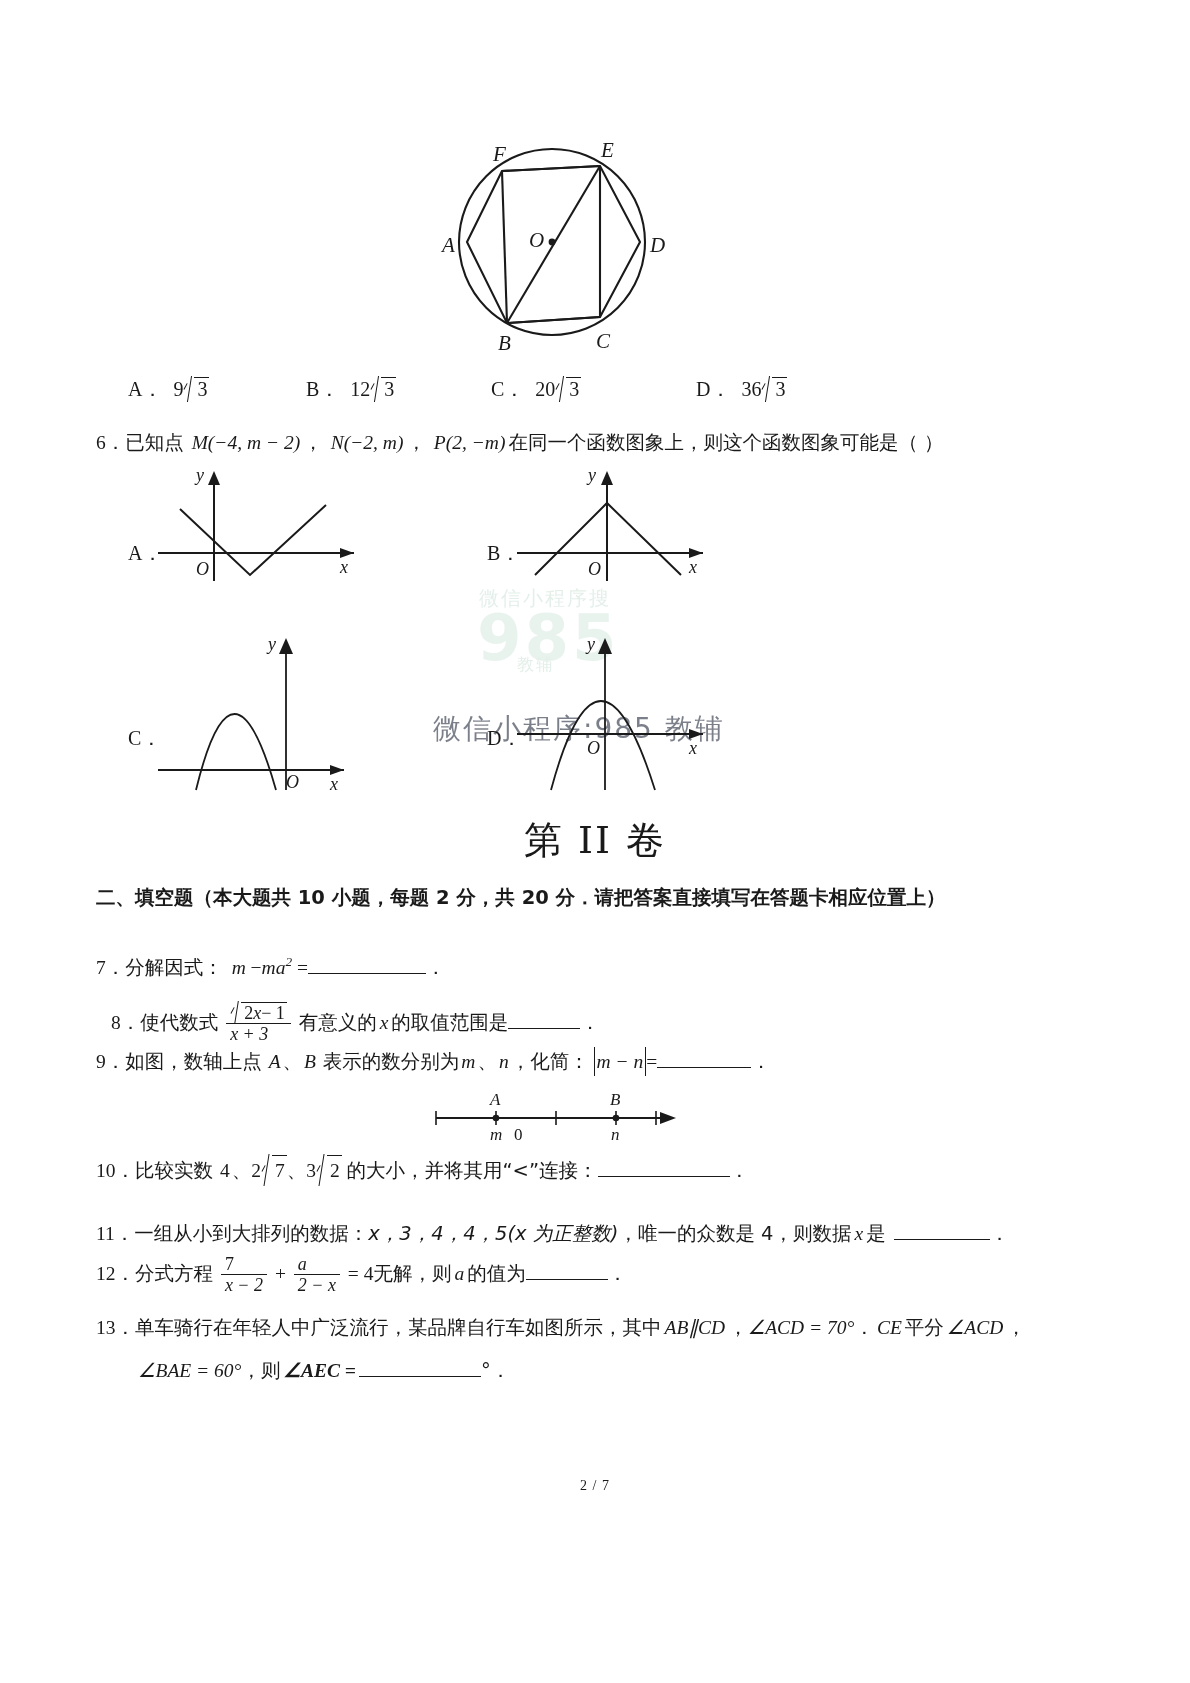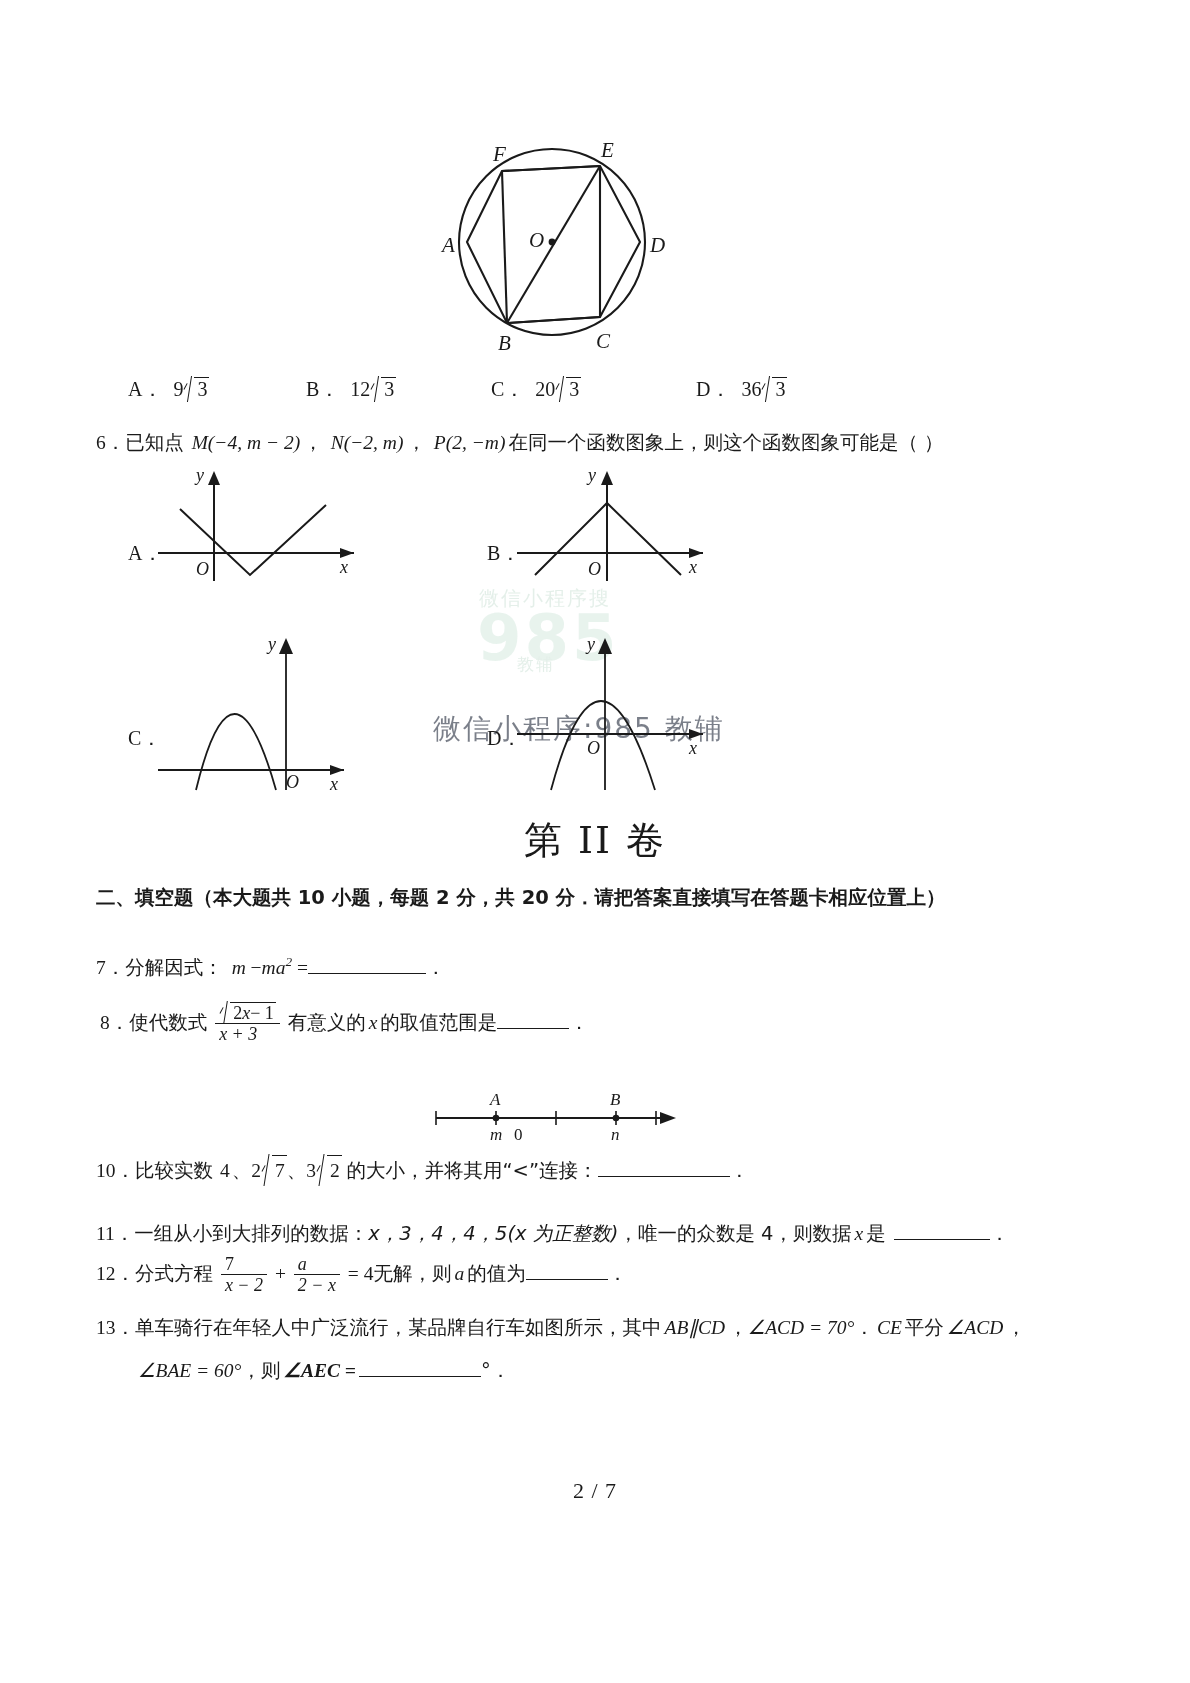--- a/index.html
+++ b/index.html
@@ -42,21 +42,21 @@
   .qline{position:absolute;font-size:19.5px;line-height:1.5;white-space:nowrap;}
   .qnum{font-family:"Liberation Serif", serif;}
 
   
   #vol2-title{
     position:absolute;left:0;right:0;top:815px;text-align:center;
     font-size:38px;letter-spacing:2px;font-family:"DejaVu Serif", serif;
   }
   #section2-head{position:absolute;left:96px;top:884px;font-size:19.5px;font-weight:bold;white-space:nowrap;}
 
-  #page-footer{position:absolute;left:0;right:0;top:1478px;text-align:center;font-size:22px;letter-spacing:1px;}
+  #page-footer{position:absolute;left:0;right:0;top:1478px;text-align:center;font-size:14px;letter-spacing:1px;}
 
   
   #watermark{
     position:absolute;left:455px;top:585px;width:300px;height:185px;
     pointer-events:none;opacity:.55;
   }
   #watermark .wm-top{
     position:absolute;left:24px;top:0;font-size:20px;color:#cfe3d8;
     font-family:"DejaVu Sans", sans-serif;letter-spacing:2px;white-space:nowrap;
   }
@@ -210,29 +210,35 @@
 
   <div id="section2-head" class="cn">二、填空题（本大题共 10 小题，每题 2 分，共 20 分．请把答案直接填写在答题卡相应位置上）</div>
 
   <div class="qline" style="left:96px;top:952px;">
     <span class="qnum">7．</span><span class="cn">分解因式：</span>
     <span class="mi" style="margin-left:4px;">m</span>
     <span class="mn">−</span><span class="mi">ma</span><span class="sup">2</span>
     <span class="mn">=</span><span class="blank" style="width:118px;height:16px;"></span><span class="cn">．</span>
   </div>
 
-  <div class="qline" style="left:100px;top:1003px;font-size:19.5px;">
+  <div class="qline" style="left:111px;top:1003px;font-size:19.5px;">
     <span class="qnum">8．</span><span class="cn">使代数式</span>
     <span class="frac" style="font-size:18px;">
       <span class="num"><span class="rad"><span class="bar"><span class="mn">2</span><span class="mi">x</span><span class="mn">− 1</span></span></span></span>
       <span class="den mi">x + 3</span>
     </span>
     <span class="cn">有意义的</span><span class="mi" style="margin:0 3px;">x</span><span class="cn">的取值范围是</span><span class="blank" style="width:72px;height:16px;"></span><span class="cn">．</span>
   </div>
 
+  <div class="qline" style="left:96px;top:1047px;">
+    <span class="qnum">9．</span><span class="cn">如图，数轴上点</span>
+    <span class="mi" style="margin:0 2px;">A</span><span class="cn">、</span><span class="mi" style="margin:0 2px;">B</span>
+    <span class="cn">表示的数分别为</span><span class="mi" style="margin:0 2px;">m</span><span class="cn">、</span><span class="mi" style="margin:0 2px;">n</span><span class="cn">，化简：</span>
+    <span class="abs mi">m − n</span><span class="mn">=</span><span class="blank" style="width:94px;height:16px;"></span><span class="cn">．</span>
+  </div>
 
   <div class="fig" style="left:430px;top:1088px;">
     <svg width="270" height="62" viewBox="0 0 270 62">
       <line x1="6" y1="30" x2="240" y2="30" class="stroke" stroke-width="1.8"></line>
       <polygon points="246,30 230,24 230,36" fill="#1a1a1a"></polygon>
 
       <line x1="6" y1="23" x2="6" y2="37" class="stroke" stroke-width="1.6"></line>
       <line x1="66" y1="23" x2="66" y2="37" class="stroke" stroke-width="1.6"></line>
       <line x1="126" y1="23" x2="126" y2="37" class="stroke" stroke-width="1.6"></line>
       <line x1="186" y1="23" x2="186" y2="37" class="stroke" stroke-width="1.6"></line>

